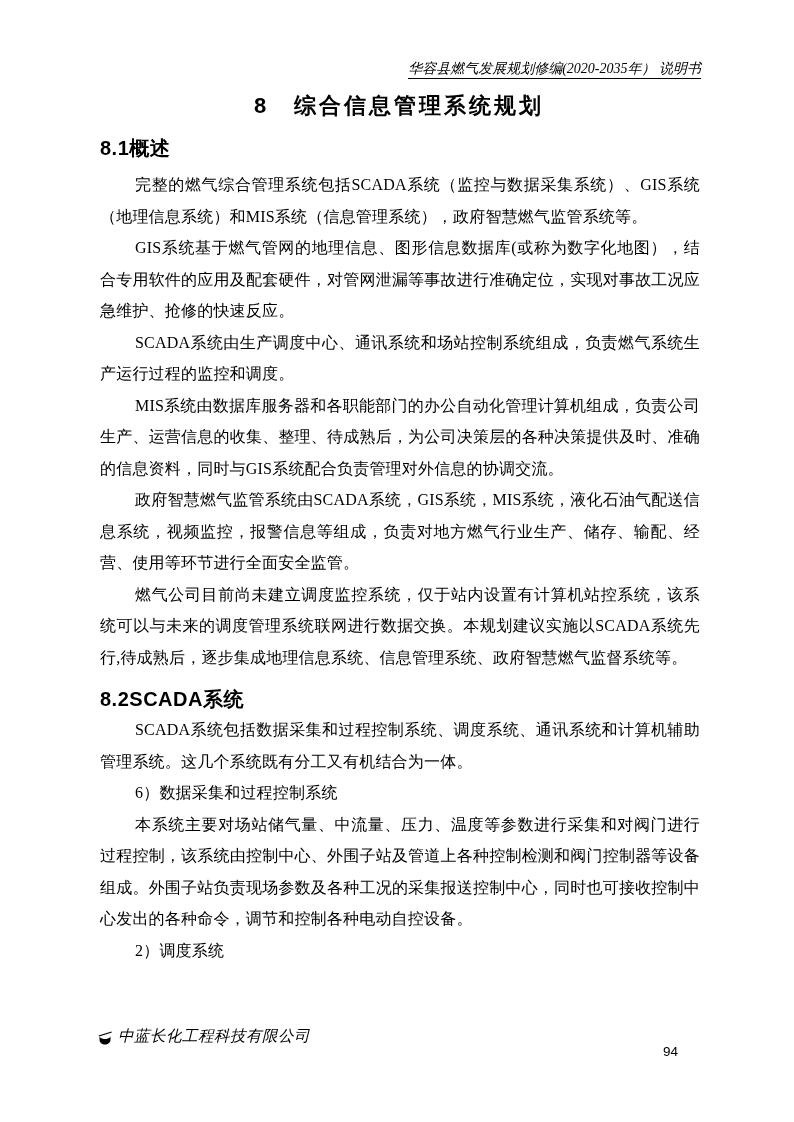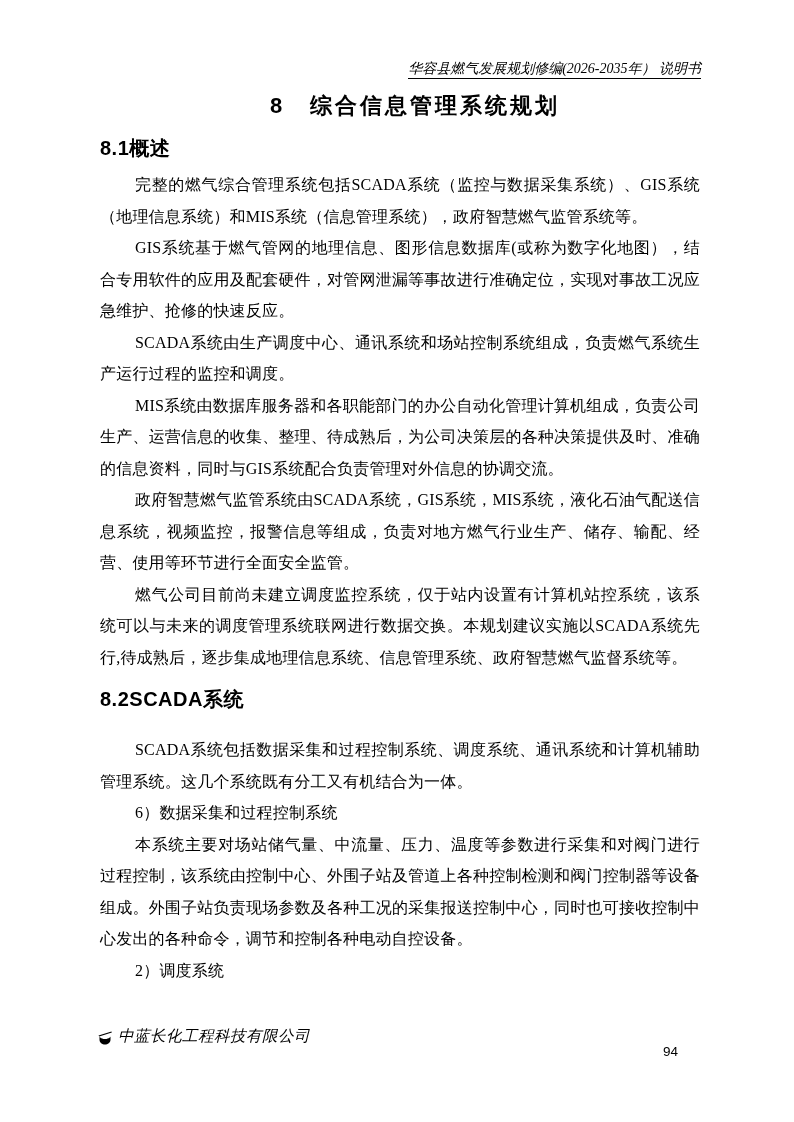--- a/index.html
+++ b/index.html
@@ -23,21 +23,21 @@
     font-style: italic;
     line-height: 20px;
   }
   .header .underlined {
     border-bottom: 1px solid #000;
     padding-bottom: 2px;
   }
   .doc-title {
     position: absolute;
     top: 90px;
-    left: 113px;
+    left: 97px;
     width: 604px;
     text-align: center;
     font-family: "Liberation Sans", "DejaVu Sans", sans-serif;
     font-size: 22px;
     font-weight: bold;
     letter-spacing: 3px;
     line-height: 32px;
     white-space: nowrap;
   }
   .content {
@@ -49,21 +49,21 @@
   .section-heading {
     font-family: "Liberation Sans", "DejaVu Sans", sans-serif;
     font-size: 20px;
     font-weight: bold;
     line-height: 28px;
     margin: 0 0 7px 0;
     letter-spacing: 0.5px;
   }
   .section-heading.second {
     margin-top: 12px;
-    margin-bottom: 21px;
+    margin-bottom: 1px;
   }
   .content p {
     font-size: 16px;
     line-height: 31.5px;
     margin: 0;
     text-align: justify;
     text-indent: 35px;
     letter-spacing: 0.2px;
   }
   .footer {
@@ -96,21 +96,21 @@
     font-family: "Liberation Sans", "DejaVu Sans", sans-serif;
     font-size: 13.5px;
   }
 </style>
 </head>
 <body>
 
 <div class="page">
 
   <div class="header">
-    <span class="underlined">华容县燃气发展规划修编(2026-2035年） 说明书</span>
+    <span class="underlined">华容县燃气发展规划修编(2020-2035年） 说明书</span>
   </div>
 
   <div class="doc-title">8　综合信息管理系统规划</div>
 
   <div class="content">
 
     <section>
       <h2 class="section-heading">8.1概述</h2>
       <p>完整的燃气综合管理系统包括SCADA系统（监控与数据采集系统）、GIS系统（地理信息系统）和MIS系统（信息管理系统），政府智慧燃气监管系统等。</p>
       <p>GIS系统基于燃气管网的地理信息、图形信息数据库(或称为数字化地图），结合专用软件的应用及配套硬件，对管网泄漏等事故进行准确定位，实现对事故工况应急维护、抢修的快速反应。</p>

